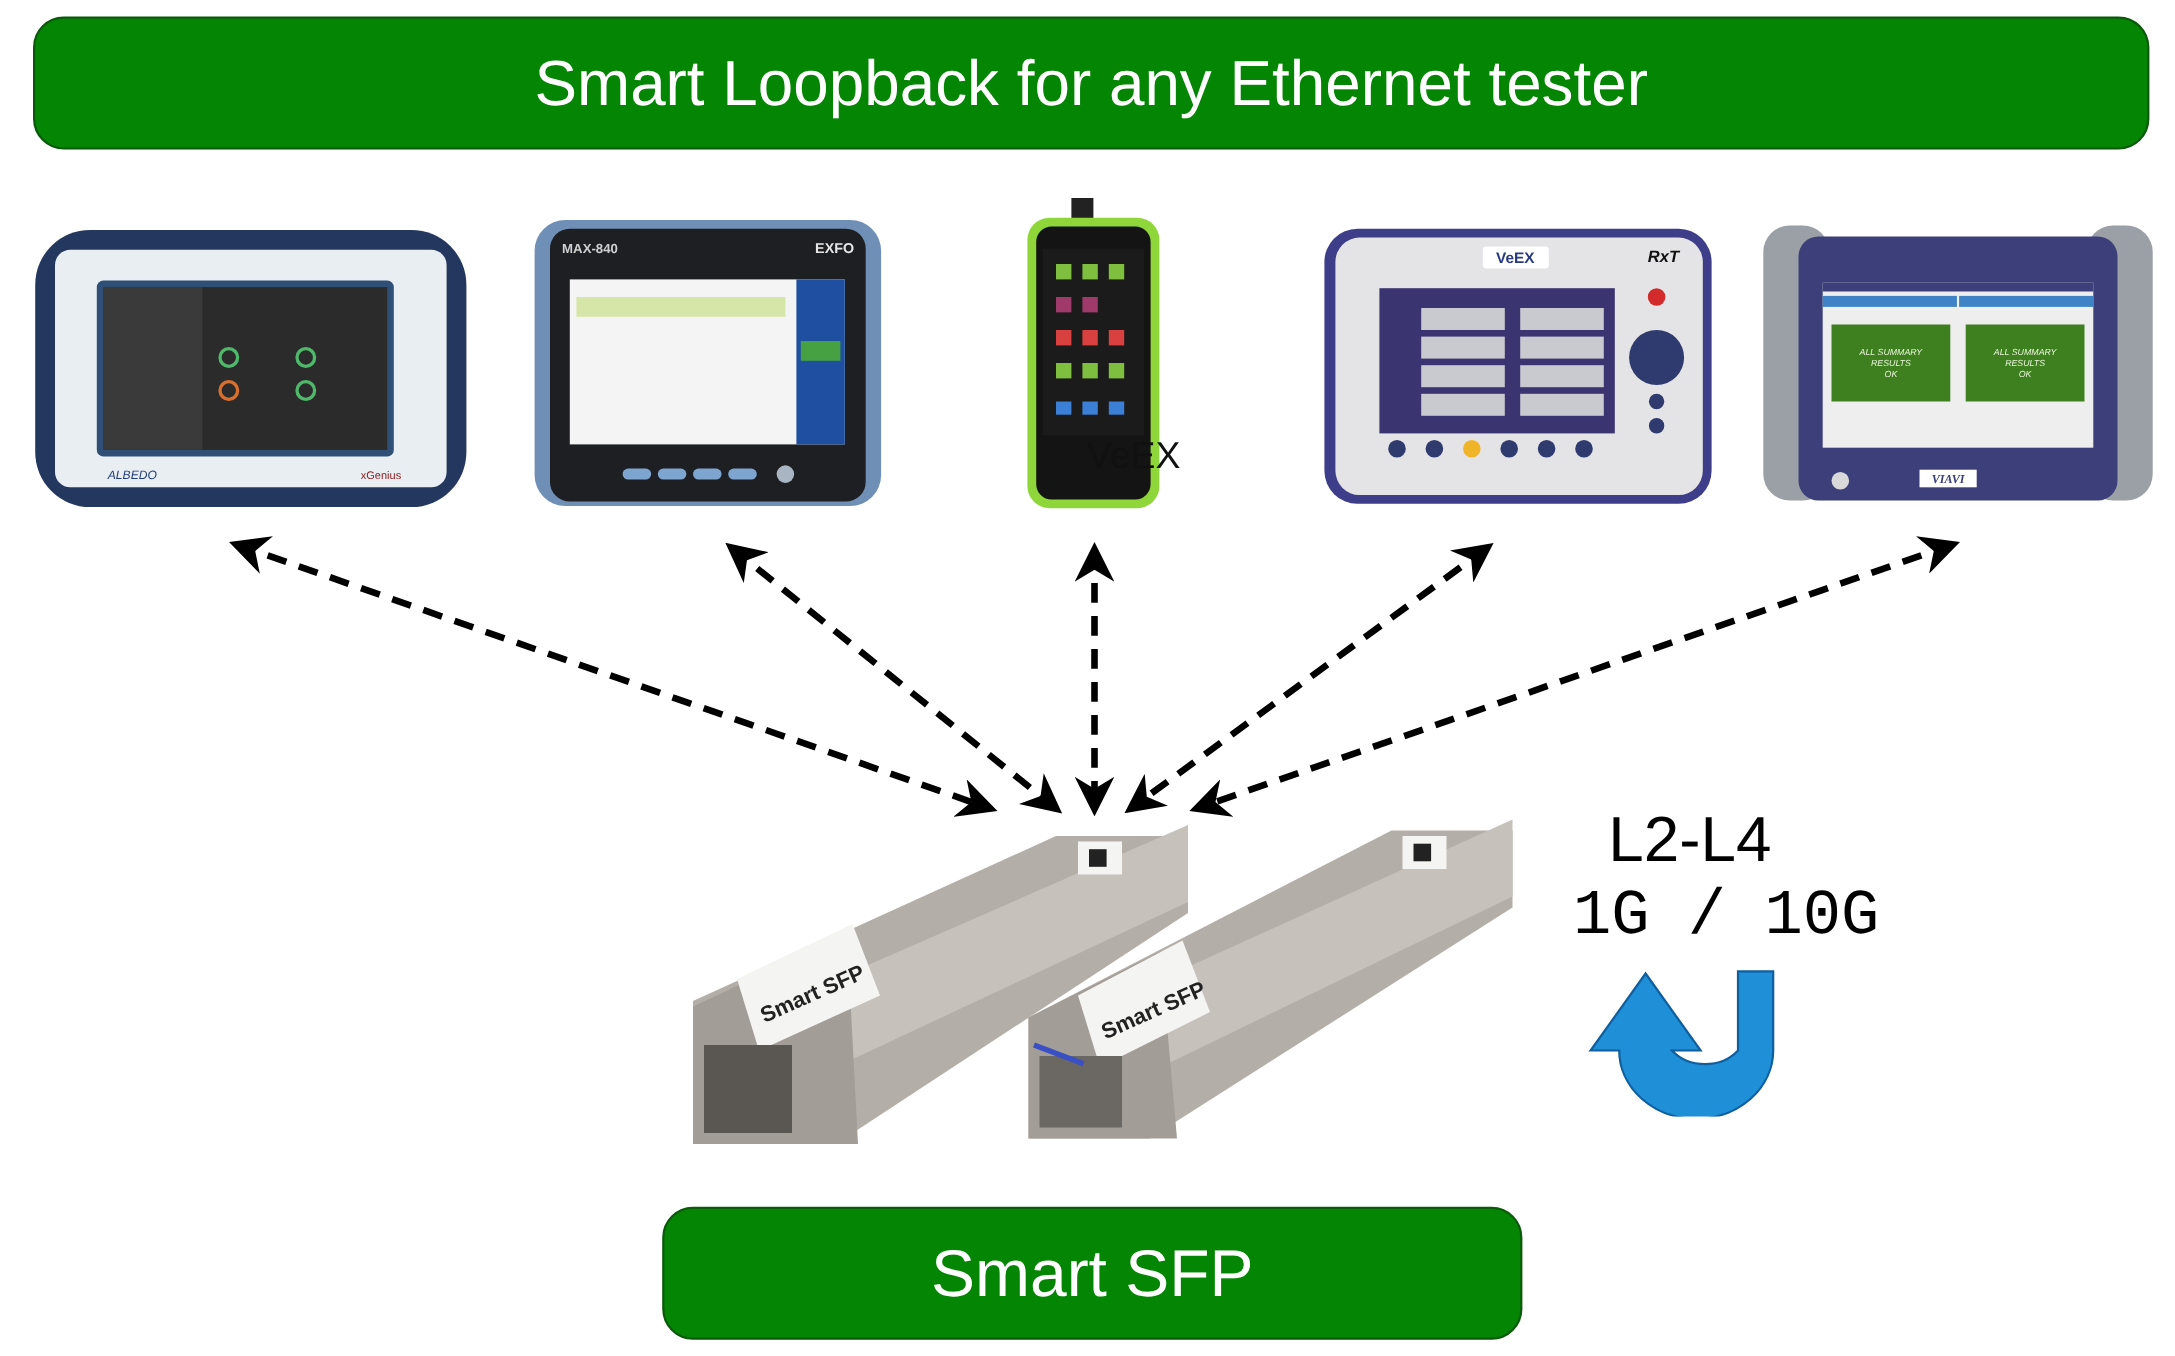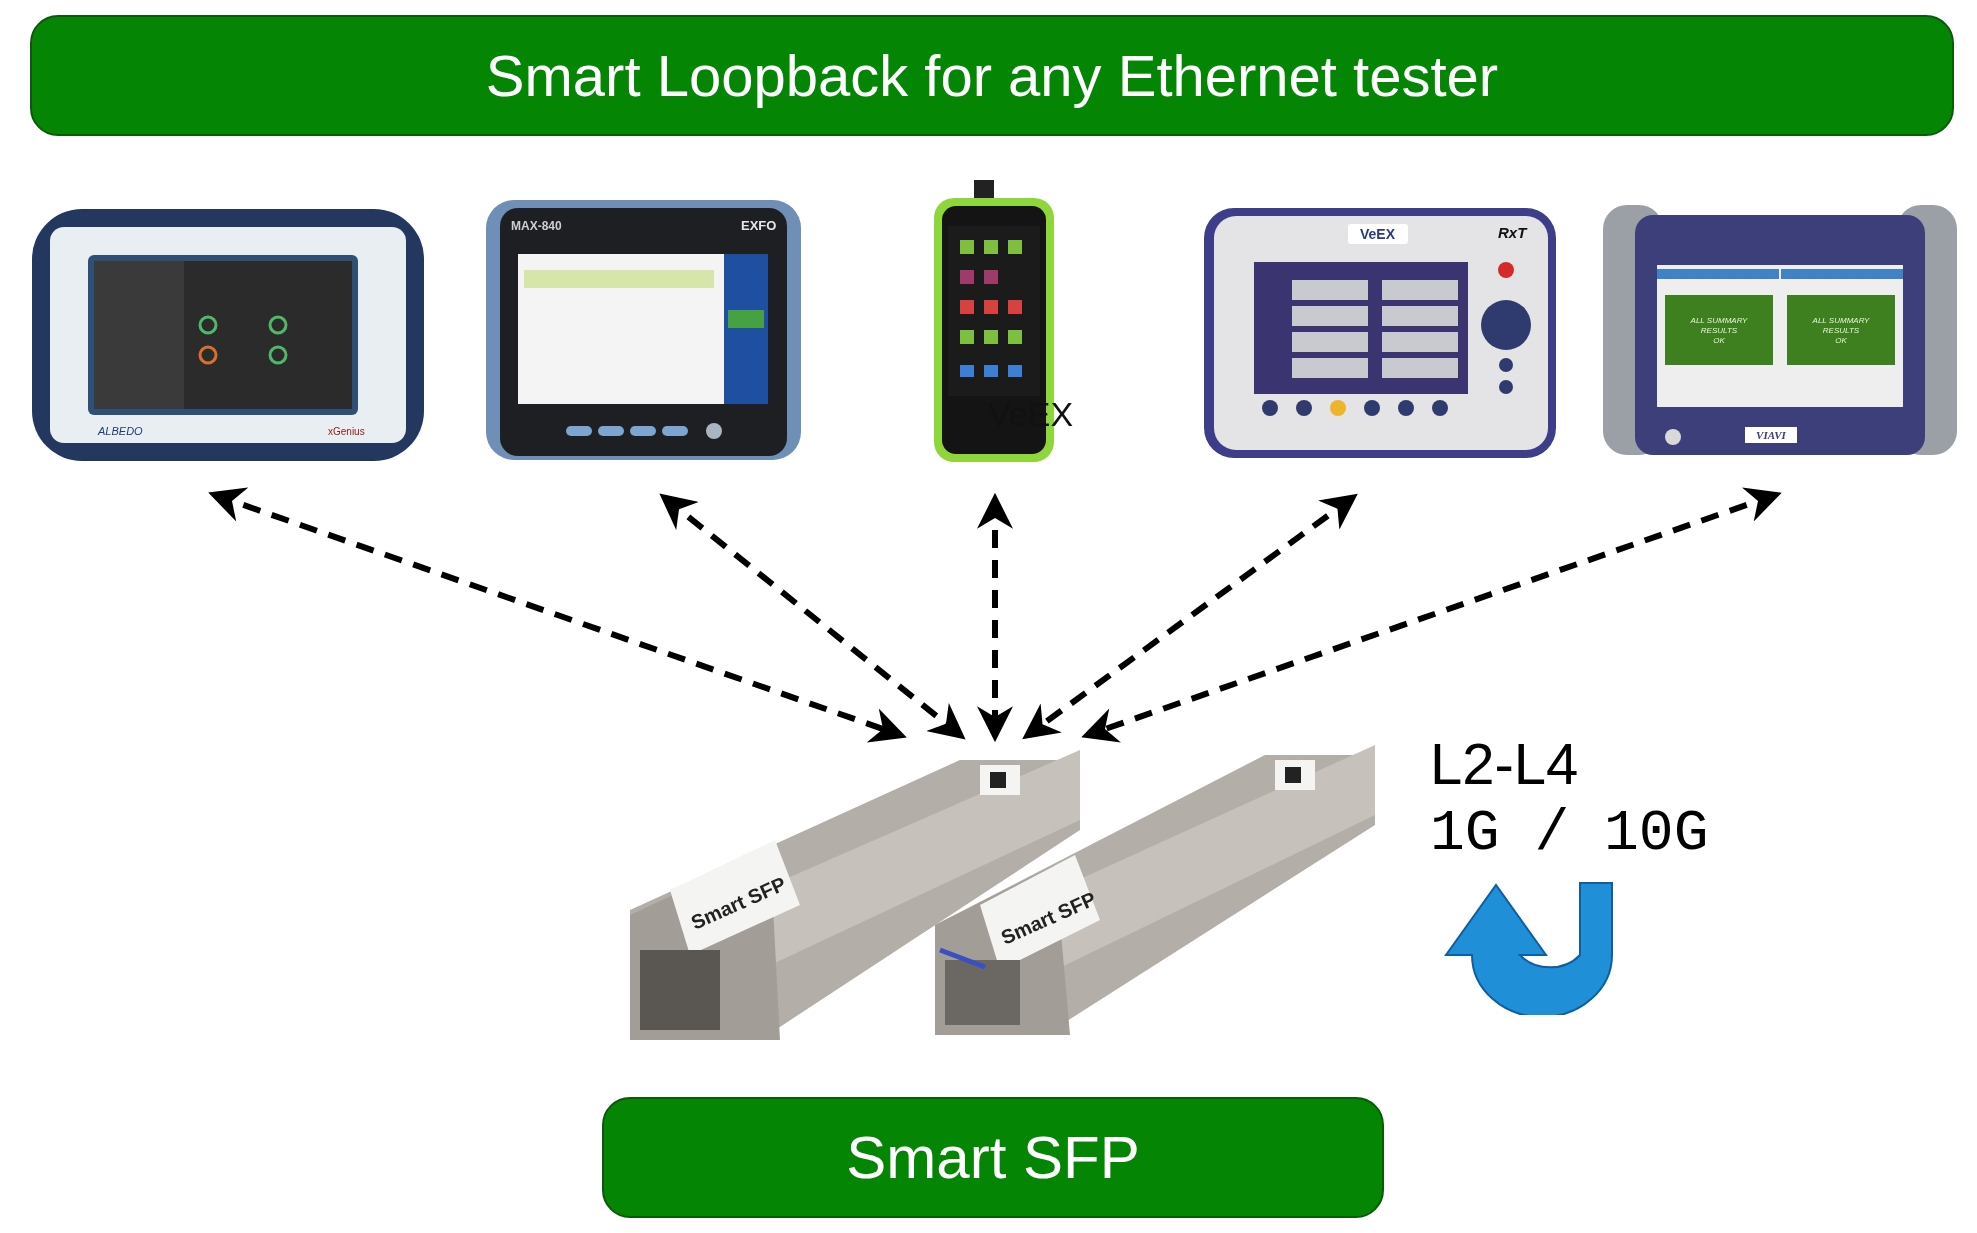--- a/index.html
+++ b/index.html
@@ -3,21 +3,21 @@
 <meta charset="utf-8">
 <style>
   html, body { margin: 0; padding: 0; background: #ffffff; }
   body { width: 1977px; height: 1233px; position: relative; overflow: hidden; font-family: "Liberation Sans", sans-serif; }
   .banner { position: absolute; background: #048604; border: 2px solid #0b5a0b; border-radius: 28px; color: #ffffff; display: flex; align-items: center; justify-content: center; box-sizing: border-box; }
   .banner-top { left: 30px; top: 15px; width: 1924px; height: 121px; font-size: 58px; }
   .banner-bottom { left: 602px; top: 1097px; width: 782px; height: 121px; font-size: 60px; }
   .device { position: absolute; }
   svg { display: block; }
   .spec { position: absolute; left: 1430px; color: #000; font-size: 58px; line-height: 1; }
-  .spec-1 { top: 735px; }
+  .spec-1 { top: 735px; margin-left: 32px; }
   .spec-2 { top: 805px; font-family: Liberation Mono, monospace; }
   .loop-icon { position: absolute; left: 1440px; top: 875px; }
   .arrows { position: absolute; left: 0; top: 0; }
   .sfp { position: absolute; }
   .overlay-text { position: absolute; font-size: 34px; color: #111; }
 </style>
 </head>
 <body>
 
 <div class="banner banner-top">

